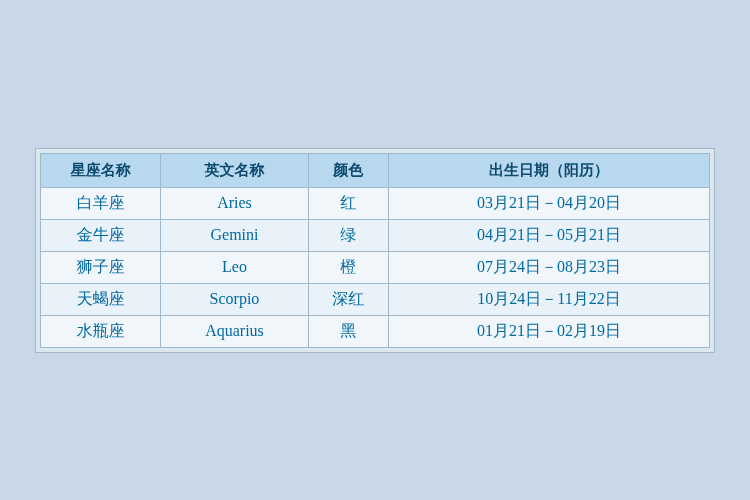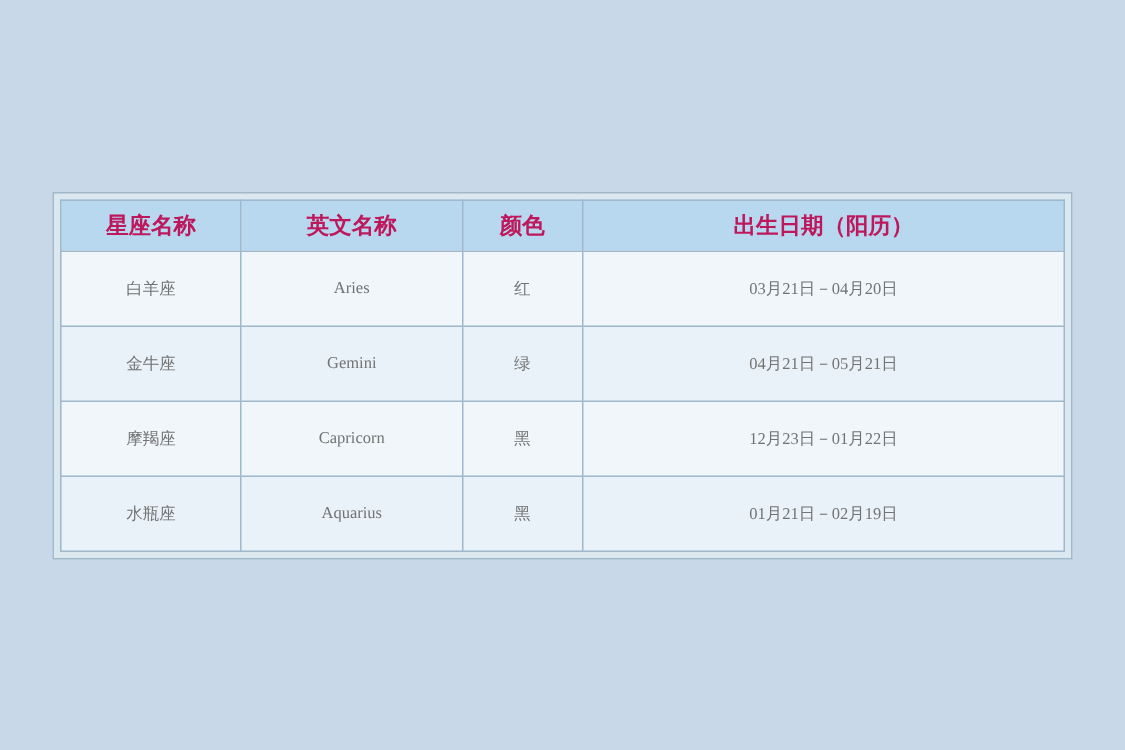--- a/index.html
+++ b/index.html
@@ -26,30 +26,30 @@
     }
 
     table {
       width: 100%;
       border-collapse: collapse;
     }
 
     th, td {
       border: 1px solid #a0b8cc;
       text-align: center;
-      padding: 17px 8px;
-      font-size: 11px;
-      color: #737373;
+      padding: 5px 8px;
+      font-size: 16px;
+      color: #0369a1;
     }
 
     thead tr th {
       background-color: #b8d8f0;
       font-weight: bold;
       font-size: 15px;
-      color: #be185d;
+      color: #0c4a6e;
       padding: 7px 8px;
     }
 
     tbody tr td {
       background-color: #f0f6fa;
     }
 
     tbody tr:nth-child(even) td {
       background-color: #e8f2f8;
     }
@@ -79,24 +79,30 @@
           <td>红</td>
           <td>03月21日－04月20日</td>
         </tr>
         <tr>
           <td>金牛座</td>
           <td>Gemini</td>
           <td>绿</td>
           <td>04月21日－05月21日</td>
         </tr>
         <tr>
-          <td>摩羯座</td>
-          <td>Capricorn</td>
-          <td>黑</td>
-          <td>12月23日－01月22日</td>
+          <td>狮子座</td>
+          <td>Leo</td>
+          <td>橙</td>
+          <td>07月24日－08月23日</td>
+        </tr>
+        <tr>
+          <td>天蝎座</td>
+          <td>Scorpio</td>
+          <td>深红</td>
+          <td>10月24日－11月22日</td>
         </tr>
         <tr>
           <td>水瓶座</td>
           <td>Aquarius</td>
           <td>黑</td>
           <td>01月21日－02月19日</td>
         </tr>
       </tbody>
   </table>
 </div>

